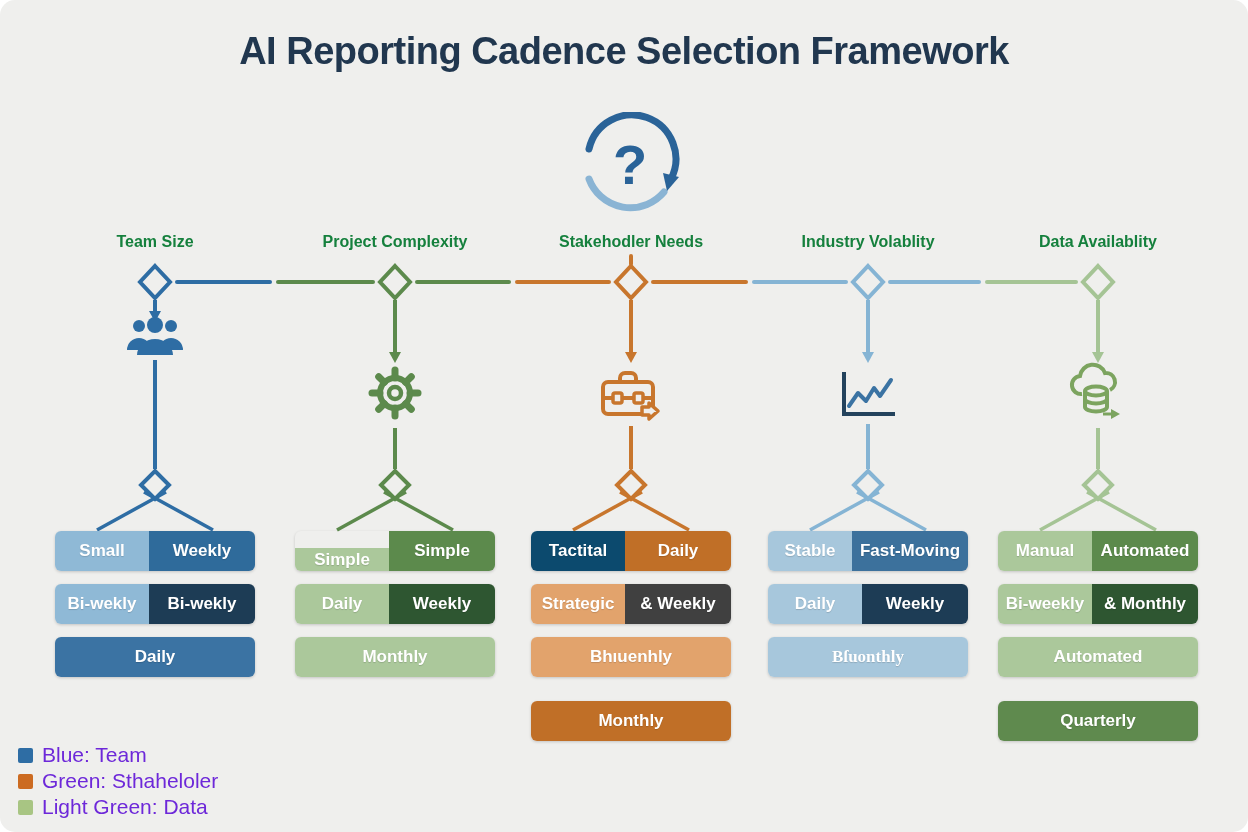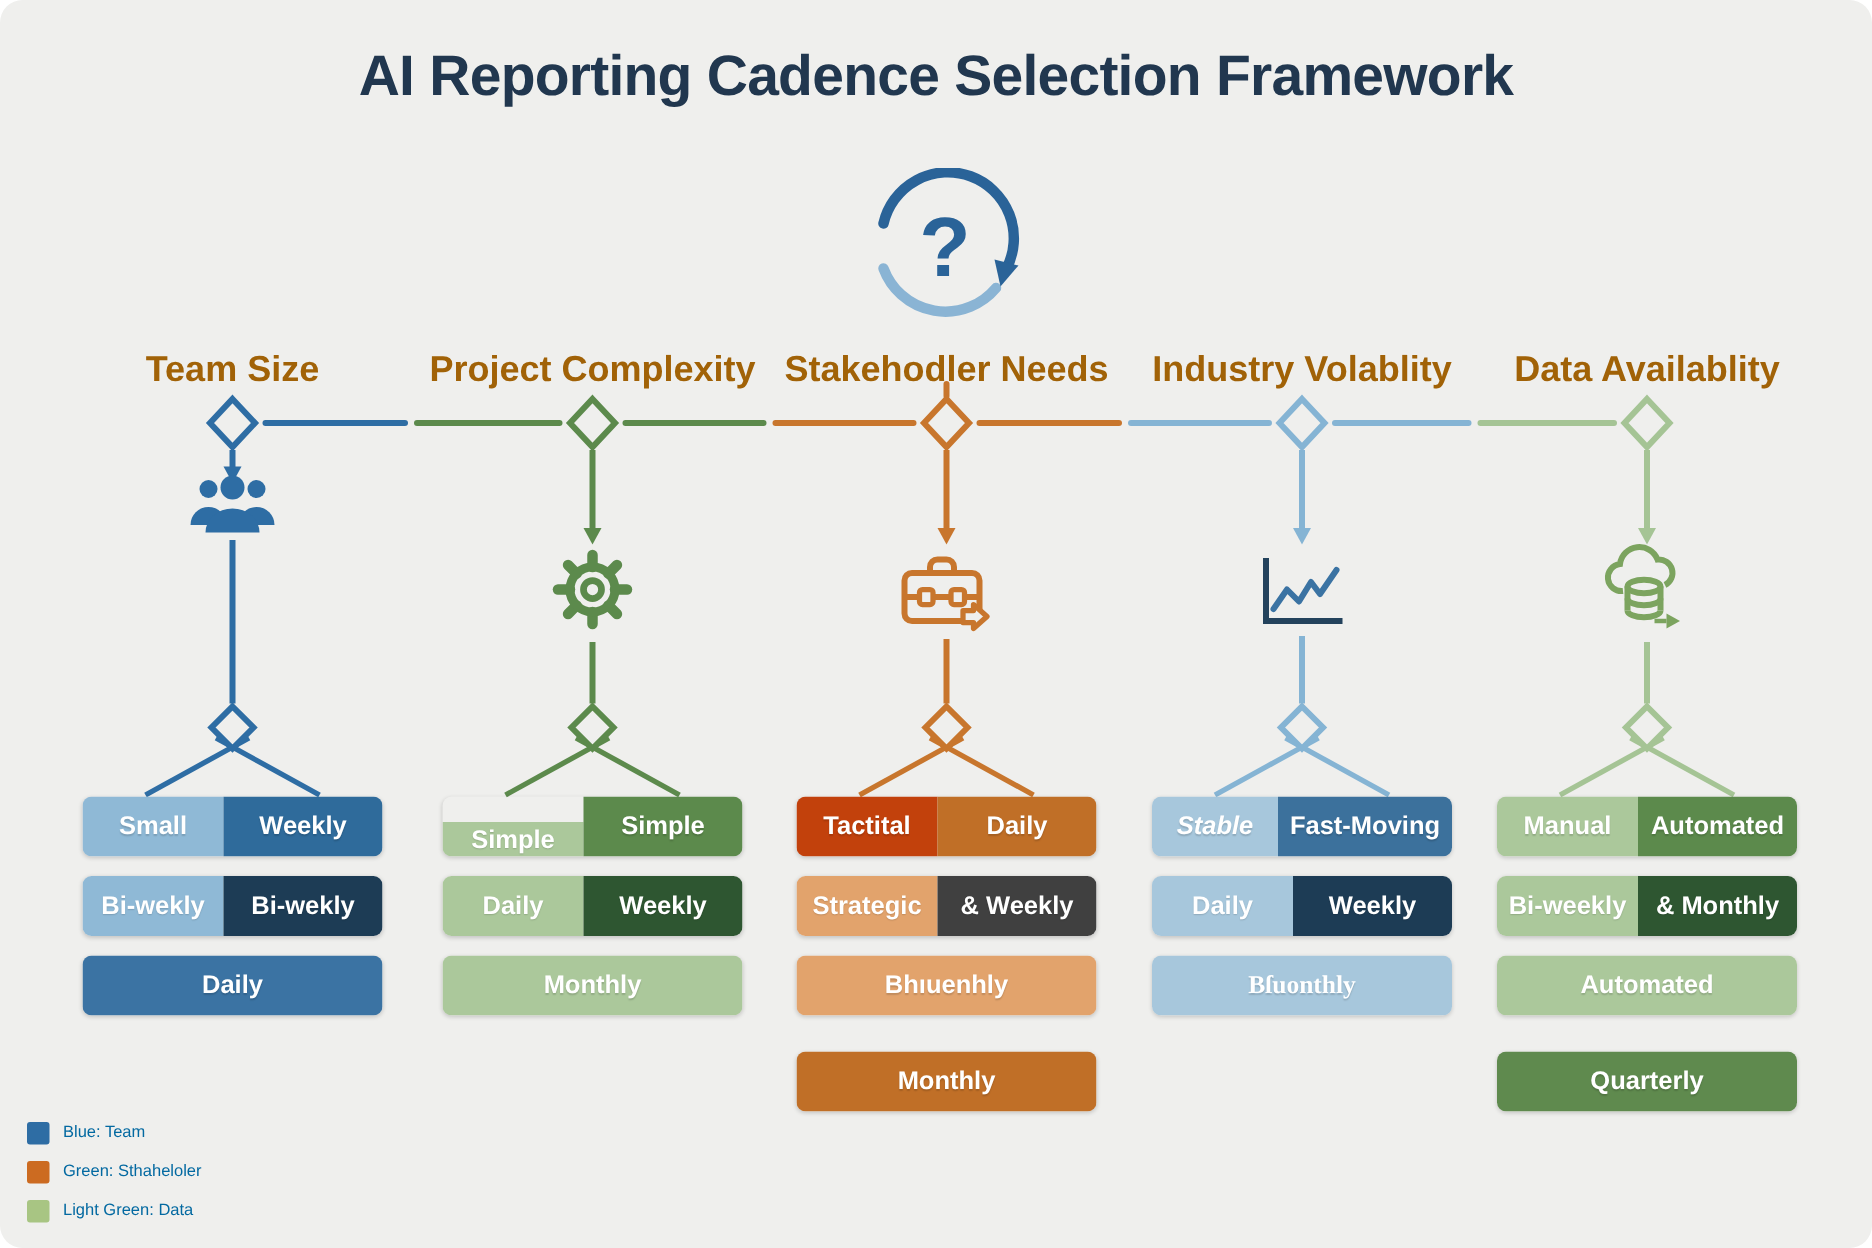--- a/index.html
+++ b/index.html
@@ -2,36 +2,36 @@
 <html><head>
 <meta charset="utf-8">
 <style>
   html,body{margin:0;padding:0;}
   body{font-family:"Liberation Sans",sans-serif;}
   .canvas{position:relative;width:1248px;height:832px;background:#efefed;overflow:hidden;border-radius:15px;}
   .title{position:absolute;top:30px;left:0;width:1248px;text-align:center;
          font-size:38px;font-weight:bold;color:#21374f;letter-spacing:-.5px;}
   .conn{position:absolute;left:0;top:0;pointer-events:none;}
   .colhead{position:absolute;top:233px;width:240px;text-align:center;
-           font-size:24px;font-weight:bold;color:#a16207;}
+           font-size:16px;font-weight:bold;color:#15803d;}
   .h0{left:35px}.h1{left:275px}.h2{left:511px}.h3{left:748px}.h4{left:978px}
   .box{position:absolute;width:200px;height:40px;border-radius:6px;overflow:hidden;
        display:flex;box-shadow:0 1px 3px rgba(0,0,0,.18);}
   .c0{left:55px}.c1{left:295px}.c2{left:531px}.c3{left:768px}.c4{left:998px}
   .r0{top:531px}.r1{top:584px}.r2{top:637px}.r3{top:701px}
   .half{display:flex;align-items:center;justify-content:center;flex:0 0 47%;}
   .half.right{flex:0 0 53%;}
-  .box.w42 .half.left{flex:0 0 42%;font-style:italic;} .box.w42 .half.right{flex:0 0 58%;}
+  .box.w42 .half.left{flex:0 0 42%;} .box.w42 .half.right{flex:0 0 58%;}
   .full{flex:1;display:flex;align-items:center;justify-content:center;}
   .box span{color:#fff;font-weight:bold;font-size:17px;white-space:nowrap;
             text-shadow:0 1px 1px rgba(0,0,0,.15);}
   .legend{position:absolute;left:18px;top:742px;}
   .legend-row{display:flex;align-items:center;height:26px;}
   .swatch{width:15px;height:15px;margin-right:9px;border-radius:2px;flex:0 0 auto;}
-  .legend-label{font-size:11px;color:#0369a1;}
+  .legend-label{font-size:21px;color:#6d28d9;}
 </style>
 </head>
 <body>
 
 <div class="canvas" style="background-color: rgb(239, 239, 237);">
 
   <div class="title">AI Reporting Cadence Selection Framework</div>
 
   <svg class="conn" style="left:578px;top:112px" width="104" height="104" viewBox="0 0 104 104">
     <path d="M11,37 A44,44 0 1 1 93,67" fill="none" stroke-width="7" stroke-linecap="round" stroke="#2a6398"></path>
@@ -192,21 +192,21 @@
         <span>Weekly</span>
       </div>
   </div>
   <div class="box c1 r2">
     <div class="full" style="background-color: rgb(171, 200, 155);">
         <span>Monthly</span>
       </div>
   </div>
 
   <div class="box c2 r0">
-    <div class="half left" style="background-color: #c2410c;">
+    <div class="half left" style="background-color: #0c4a6e;">
         <span>Tactital</span>
       </div>
     <div class="half right" style="background-color: rgb(192, 111, 39);">
         <span>Daily</span>
       </div>
   </div>
   <div class="box c2 r1">
     <div class="half left" style="background-color: rgb(226, 163, 108);">
         <span>Strategic</span>
       </div>

